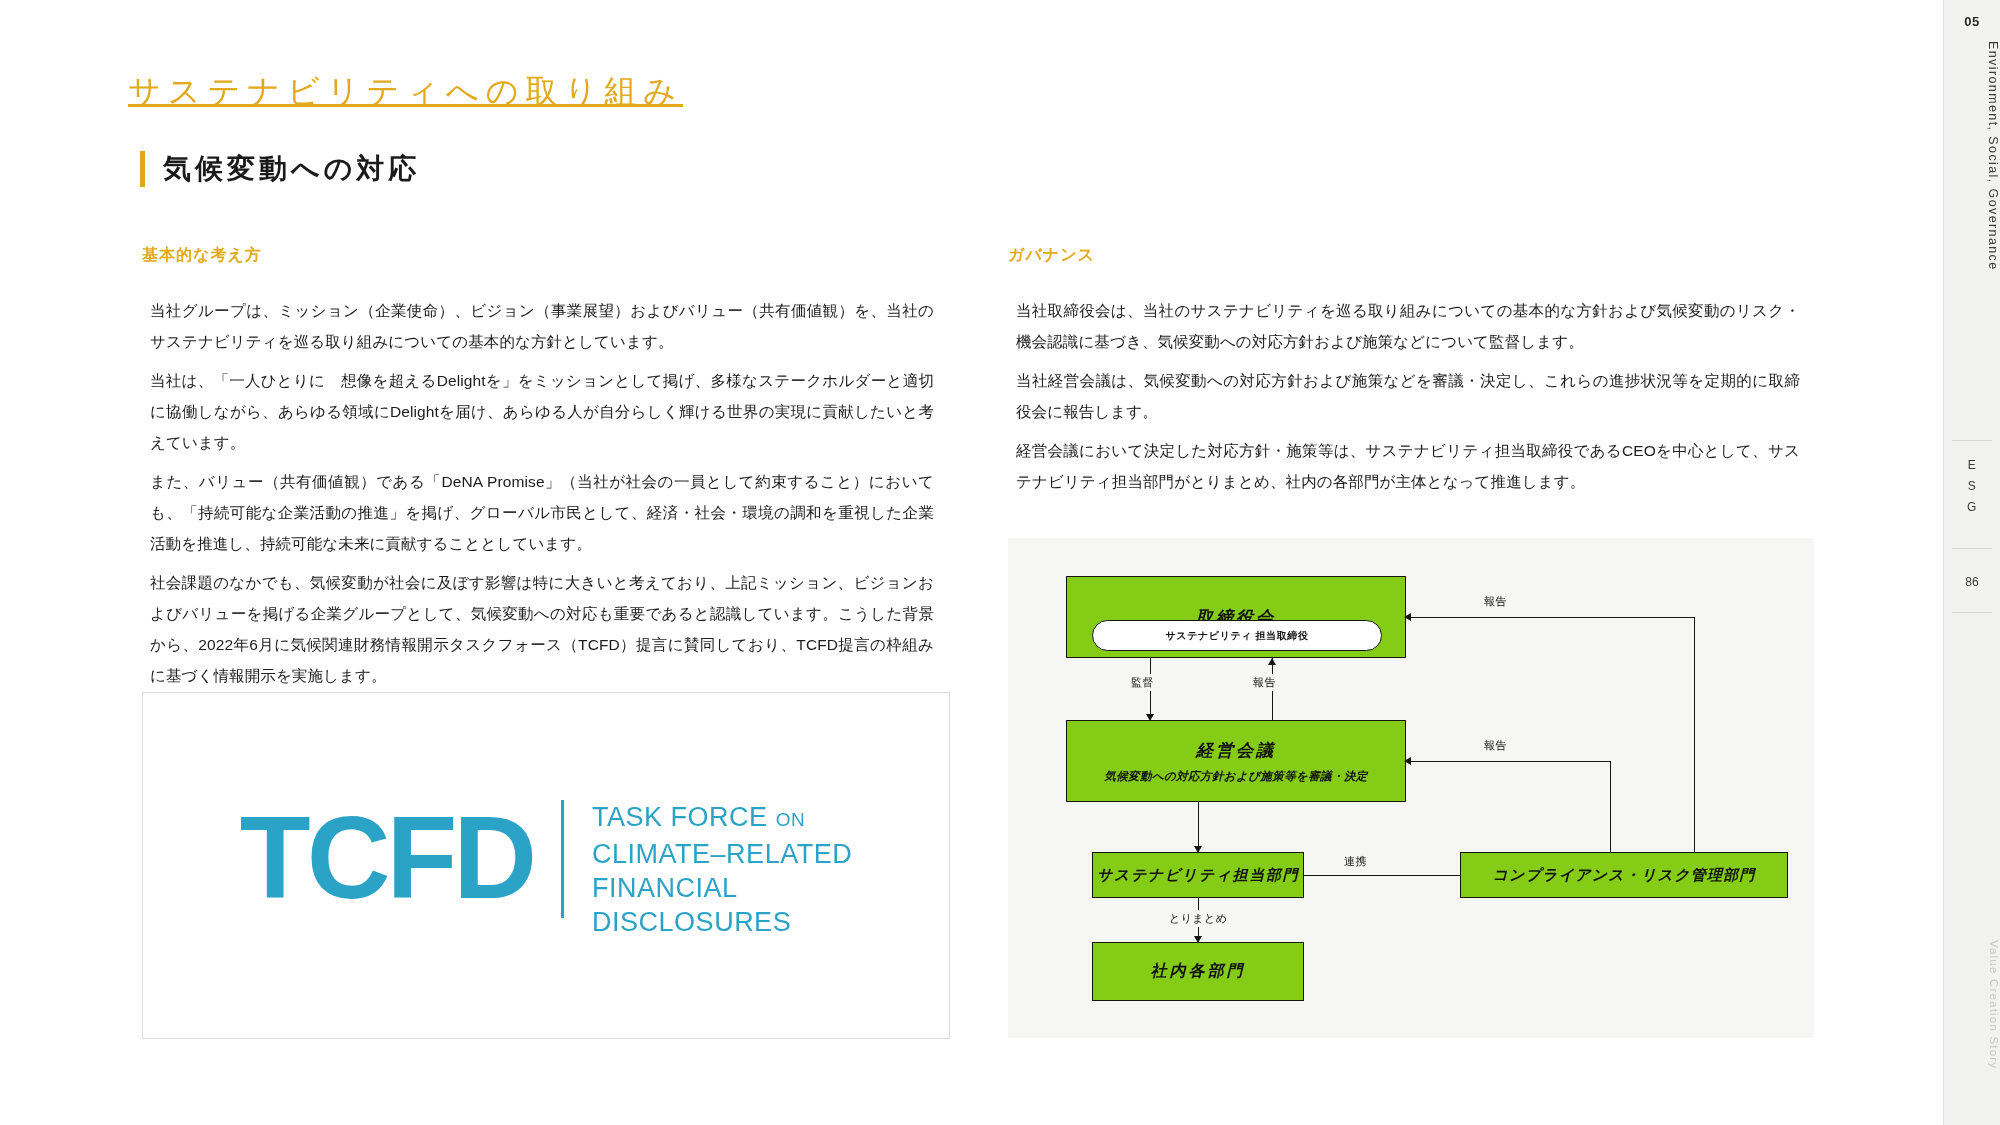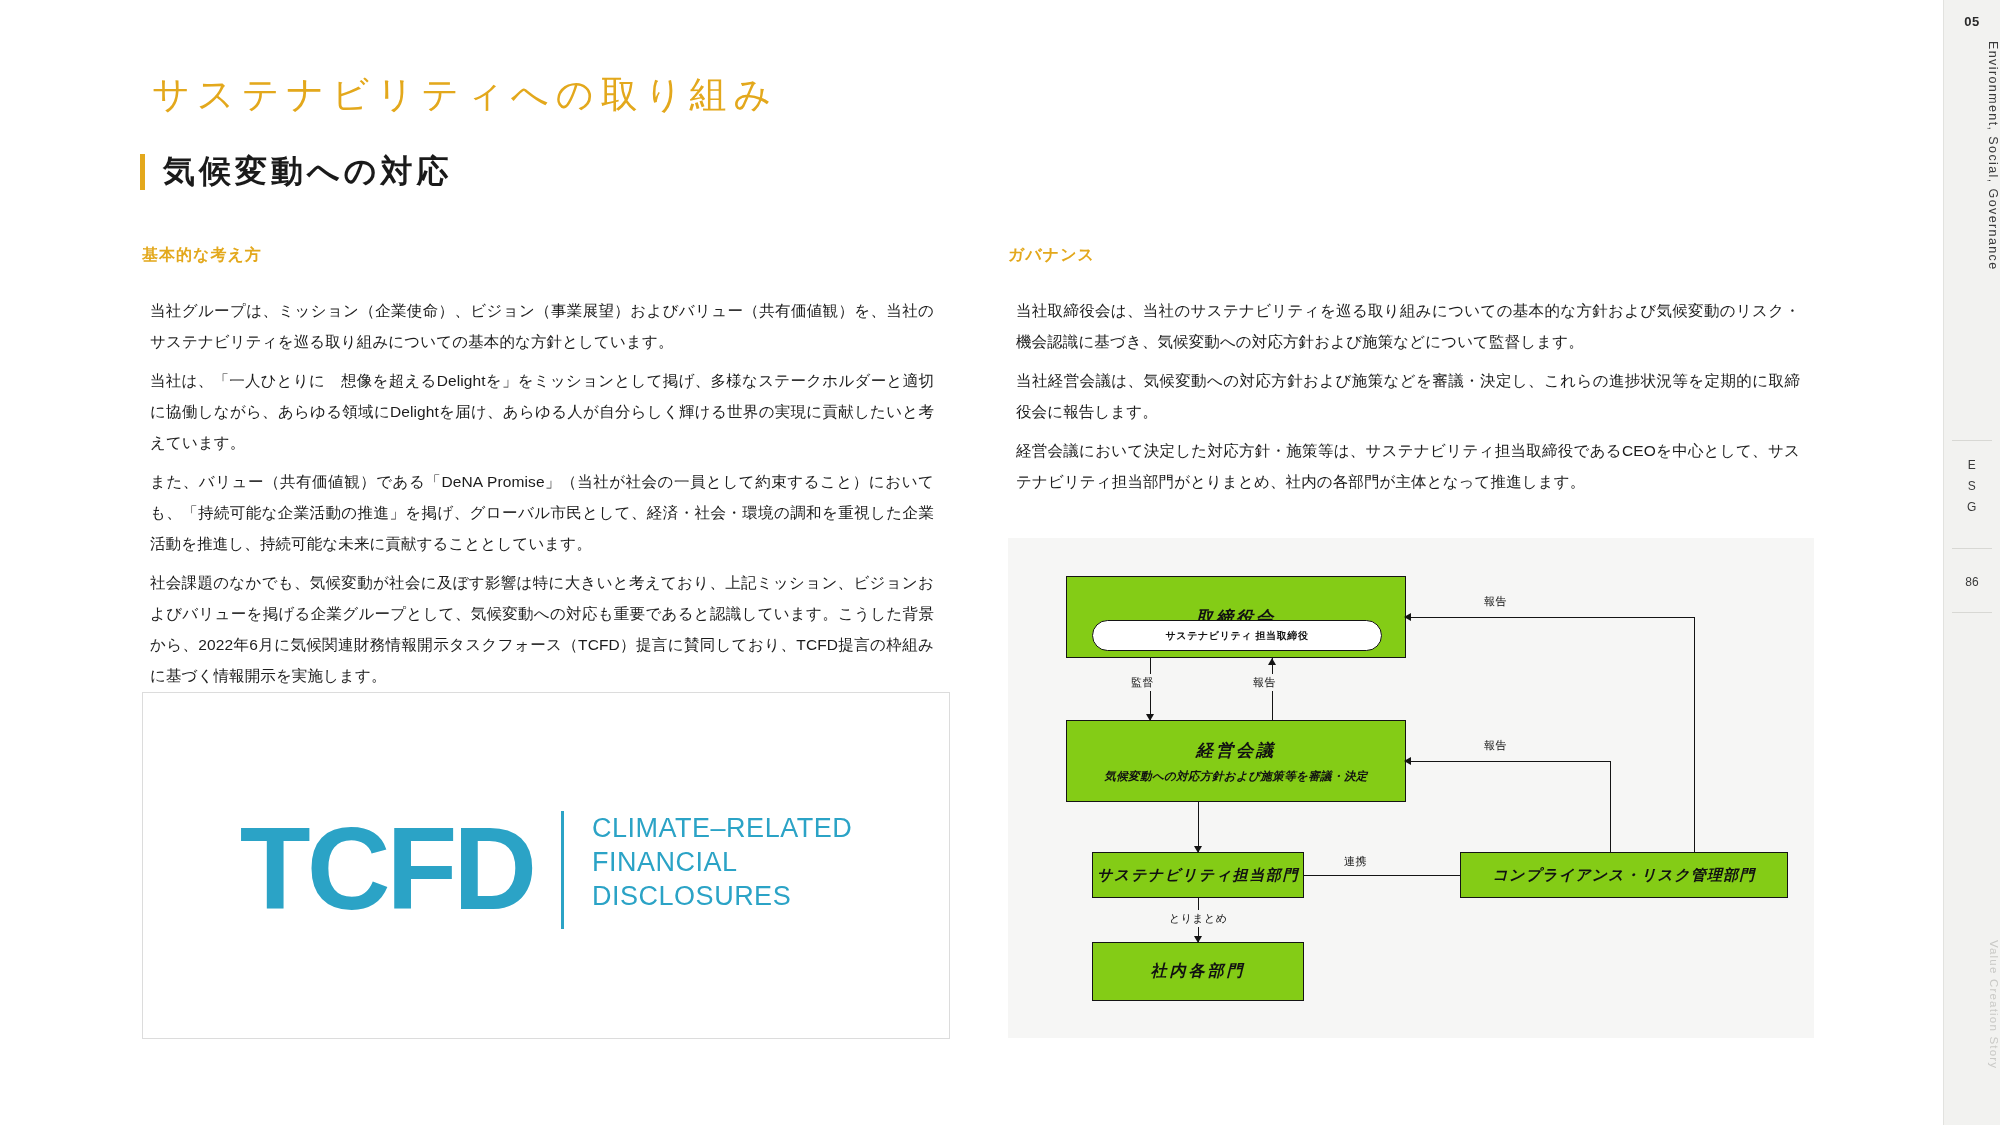--- a/index.html
+++ b/index.html
@@ -40,27 +40,28 @@
   .side-vcs{
     position:absolute;left:0;width:56px;top:915px;height:180px;
     writing-mode:vertical-rl;text-orientation:mixed;
     font-size:11.5px;color:#c9c9c6;letter-spacing:1.2px;
     display:flex;align-items:flex-start;justify-content:center;
   }
   .rail-sep{position:absolute;left:8px;width:40px;height:1px;background:#d8d8d4;}
 
   
   .main-title{
-    position:absolute;left:152px;top:70px;
-    font-size:37px;color:#e3a81c;letter-spacing:7px;font-weight:500;
+    position:absolute;left:128px;top:70px;
+    font-size:32px;color:#e3a81c;letter-spacing:7px;font-weight:500;
     white-space:nowrap;
+    text-decoration:underline;
   }
   .sub-head-wrap{position:absolute;left:140px;top:150px;display:flex;align-items:center;}
   .sub-bar{width:5px;height:36px;background:#e3a81c;margin-right:18px;}
-  .sub-head{font-size:32px;color:#1a1a1a;font-weight:bold;letter-spacing:4px;white-space:nowrap;font-family:Liberation Serif, serif;}
+  .sub-head{font-size:28px;color:#1a1a1a;font-weight:bold;letter-spacing:4px;white-space:nowrap;font-family:Liberation Serif, serif;}
 
   .sec-label{
     position:absolute;font-size:16px;color:#e3a81c;font-weight:bold;letter-spacing:1px;
   }
   .sec-label.left{left:142px;top:245px;}
   .sec-label.right{left:1008px;top:245px;}
 
   
   .body-col{
     position:absolute;font-size:15.5px;color:#1c1c1c;line-height:31px;
@@ -138,20 +139,24 @@
     <p>当社は、「一人ひとりに　想像を超えるDelightを」をミッションとして掲げ、多様なステークホルダーと適切に協働しながら、あらゆる領域にDelightを届け、あらゆる人が自分らしく輝ける世界の実現に貢献したいと考えています。</p>
     <p>また、バリュー（共有価値観）である「DeNA Promise」（当社が社会の一員として約束すること）においても、「持続可能な企業活動の推進」を掲げ、グローバル市民として、経済・社会・環境の調和を重視した企業活動を推進し、持続可能な未来に貢献することとしています。</p>
     <p>社会課題のなかでも、気候変動が社会に及ぼす影響は特に大きいと考えており、上記ミッション、ビジョンおよびバリューを掲げる企業グループとして、気候変動への対応も重要であると認識しています。こうした背景から、2022年6月に気候関連財務情報開示タスクフォース（TCFD）提言に賛同しており、TCFD提言の枠組みに基づく情報開示を実施します。</p>
   </div>
 
   <div class="logo-frame">
     <div class="logo-inner">
       <div class="tcfd-mark">TCFD</div>
       <div class="logo-divider"></div>
       <div class="tcfd-lines">
+        <div class="ln">
+          <span>TASK FORCE</span>
+          <span class="small">ON</span>
+        </div>
         <div class="ln">CLIMATE–RELATED</div>
         <div class="ln">FINANCIAL</div>
         <div class="ln">DISCLOSURES</div>
       </div>
     </div>
   </div>
 
   <div class="sec-label right">ガバナンス</div>
   <div class="body-col right">
     <p>当社取締役会は、当社のサステナビリティを巡る取り組みについての基本的な方針および気候変動のリスク・機会認識に基づき、気候変動への対応方針および施策などについて監督します。</p>

